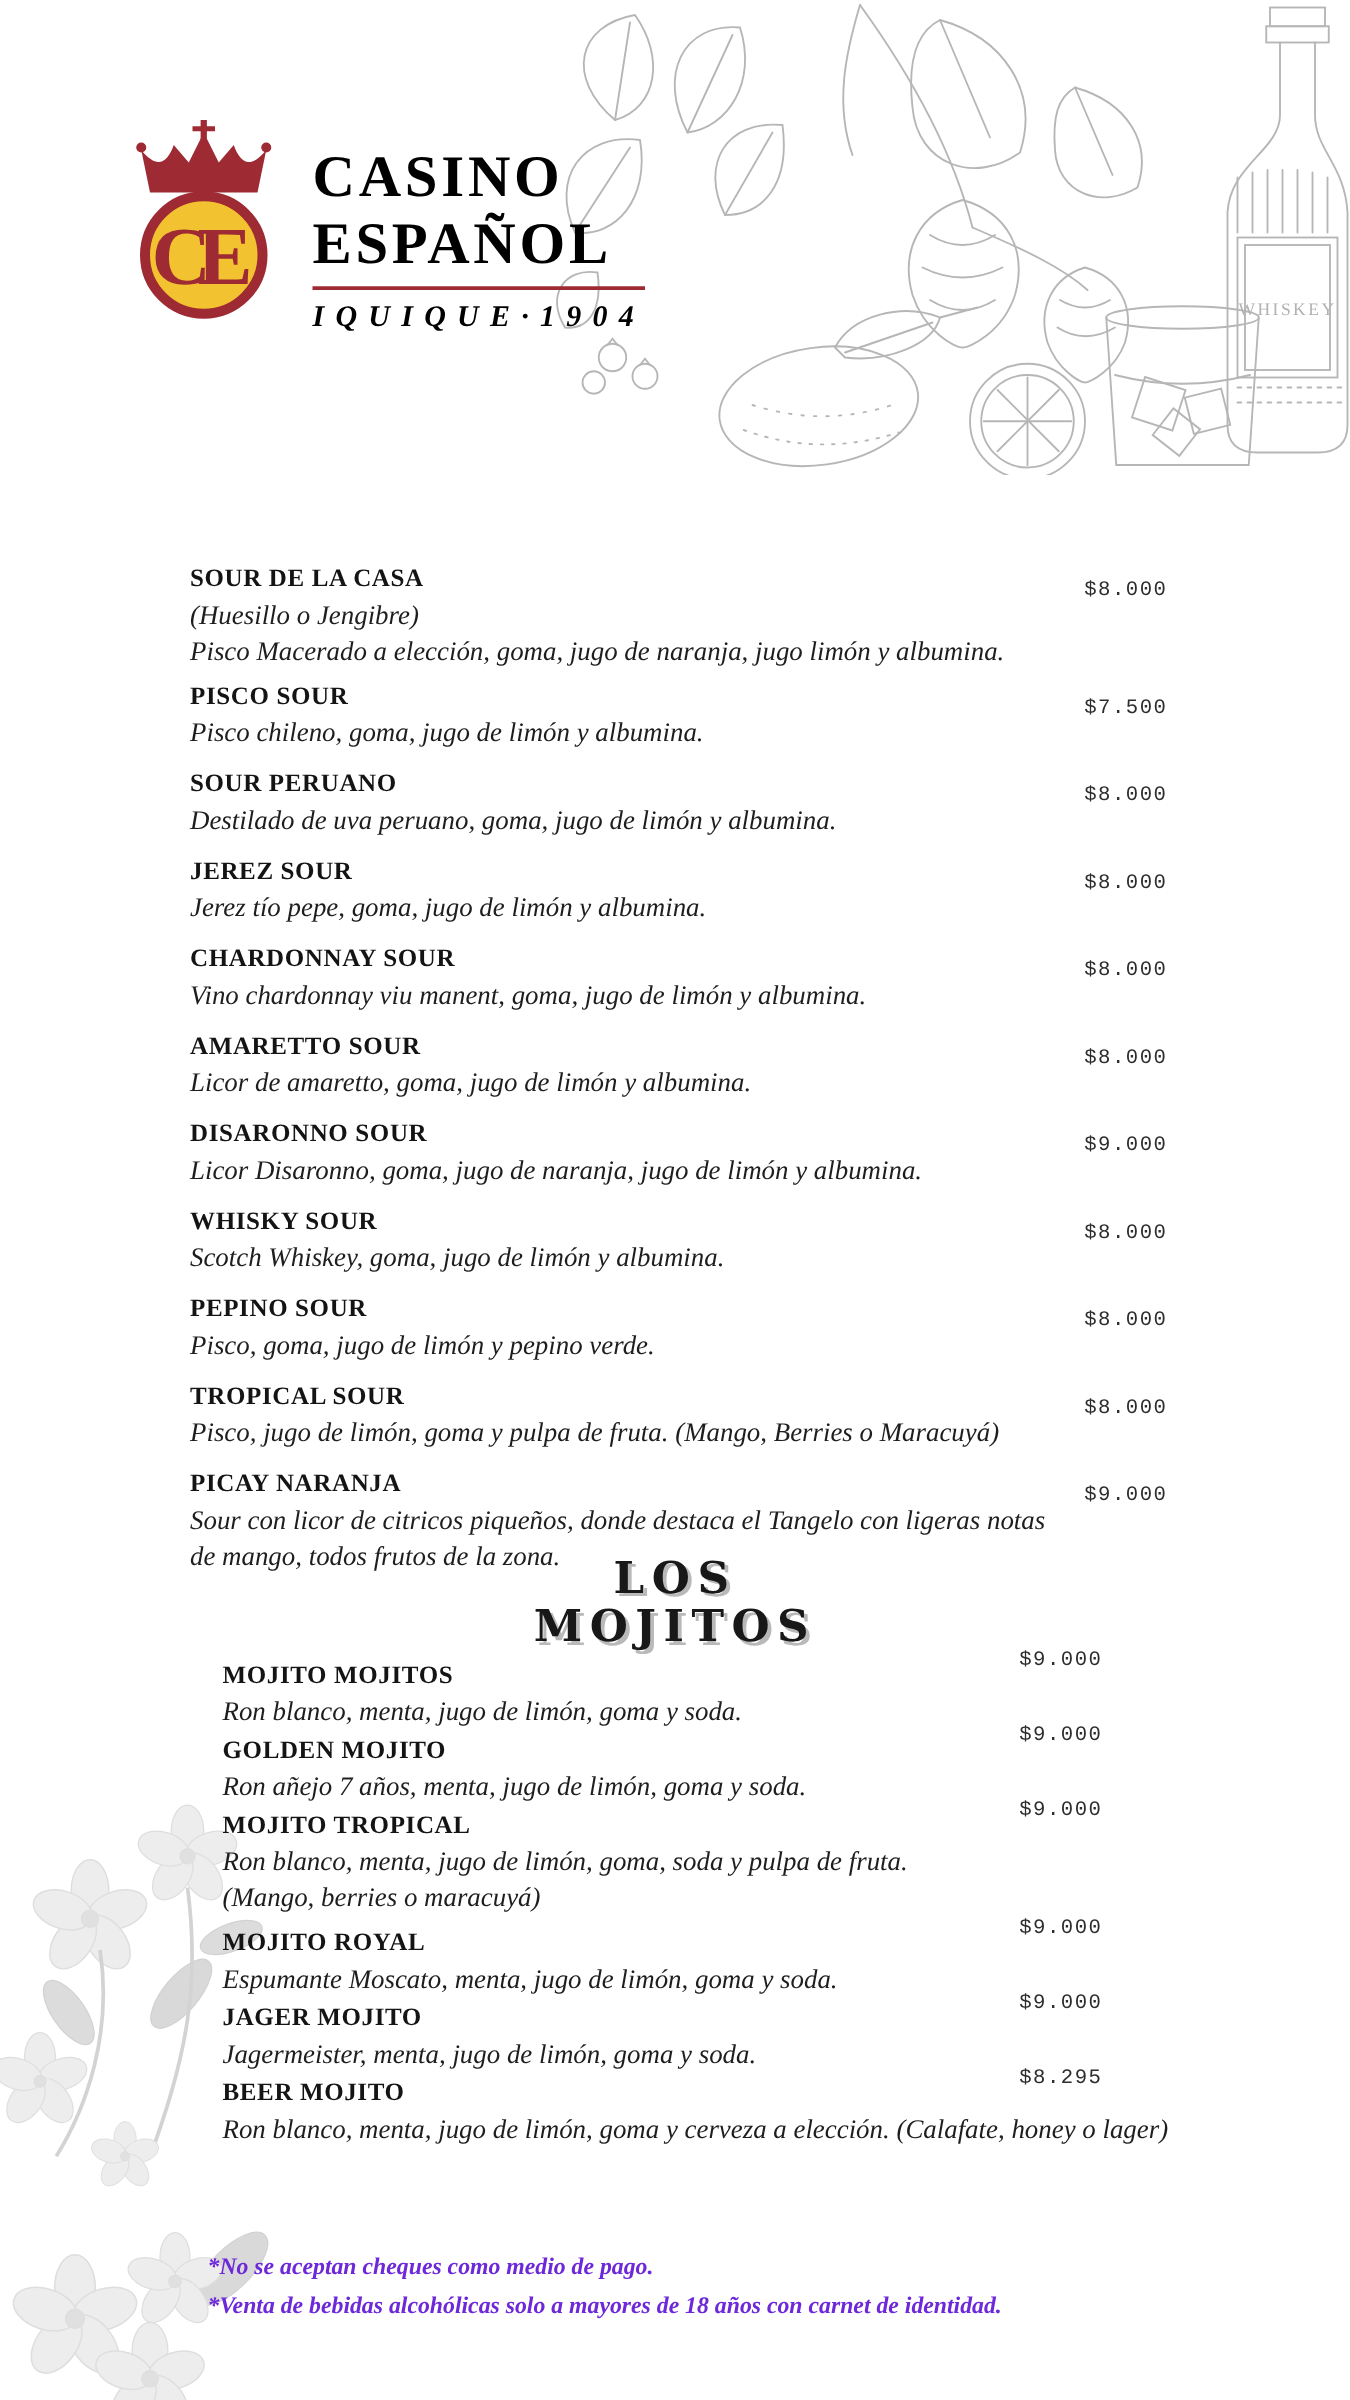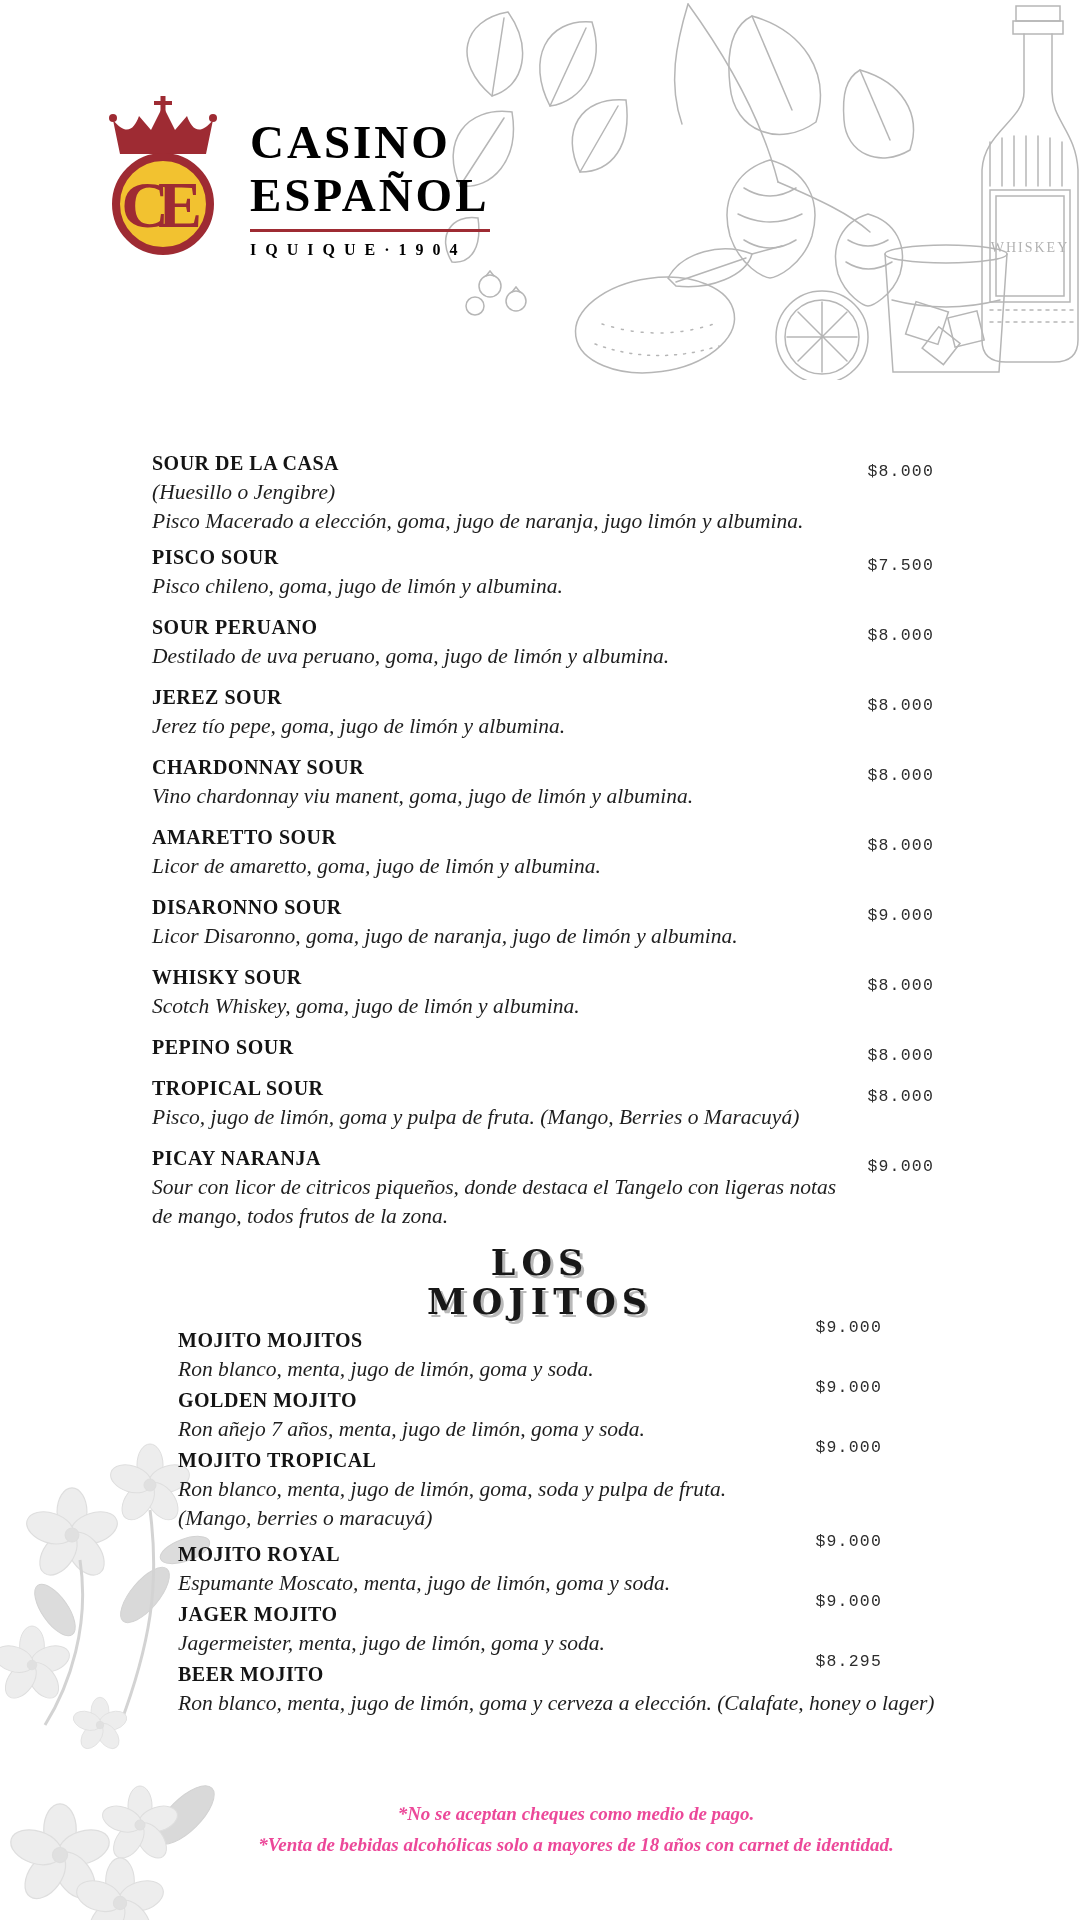--- a/index.html
+++ b/index.html
@@ -12,21 +12,21 @@
   
   .botanical { position:absolute; top:0; right:0; width:650px; height:380px; }
   .flowers   { position:absolute; left:0; top:1425px; width:235px; height:495px; }
 
   
   .logo { position:absolute; left:98px; top:94px; display:flex; align-items:flex-start; gap:22px; }
   .logo-emblem { width:130px; height:166px; }
   .logo-text { margin-top:22px; color:#000000; }
   .logo-name { font-size:47px; line-height:53px; font-weight:700; letter-spacing:3px; white-space:nowrap; }
   .logo-rule { border-top:3px solid #9E2B33; margin:7px 0 9px 0; }
-  .logo-tagline { font-size:16px; font-weight:700; letter-spacing:9px; white-space:nowrap; }
+  .logo-tagline { font-size:24px; font-weight:700; letter-spacing:9px; white-space:nowrap;font-style:italic; }
 
   
   .section-title {
     position:absolute; text-align:center;
     font-family:"DejaVu Serif", serif; font-weight:700;
     font-size:35px; line-height:39px; letter-spacing:6px;
     color:#181818; text-shadow:3px 3px 0 #b9b9b9;
   }
   .title-sours   { left:51px;  top:362px;  width:1030px; }
   .title-mojitos { left:0;     top:1243px; width:1080px; }
@@ -55,22 +55,22 @@
     position:absolute; right:0; white-space:nowrap;
     font-family:Liberation Mono, monospace;
     font-size:16.5px; letter-spacing:1.2px; color:#2d2d2d;
   }
   .sours-list   .mi-price { top:14px; }
   .mojitos-list .mi-price { top:-8px; }
 
   
   .footer {
     position:absolute; right:94px; top:1798px; width:820px;
-    text-align:center; font-weight:700; font-style:italic;
-    font-size:19px; line-height:31px; color:#ec4899;
+    text-align:left; font-weight:700; font-style:italic;
+    font-size:19px; line-height:31px; color:#6d28d9;
   }
 </style>
 </head>
 <body>
 
 <div class="page">
 
   <svg class="botanical" viewBox="0 0 650 380" aria-hidden="true">
     <g stroke="#b6b6b6" fill="none" stroke-width="1.5" stroke-linecap="round">
 
@@ -260,20 +260,21 @@
       <div class="mi-desc">Licor Disaronno, goma, jugo de naranja, jugo de limón y albumina.</div>
       <div class="mi-price">$9.000</div>
     </div>
     <div class="menu-item">
       <div class="mi-name">WHISKY SOUR</div>
       <div class="mi-desc">Scotch Whiskey, goma, jugo de limón y albumina.</div>
       <div class="mi-price">$8.000</div>
     </div>
     <div class="menu-item">
       <div class="mi-name">PEPINO SOUR</div>
+      <div class="mi-desc">Pisco, goma, jugo de limón y pepino verde.</div>
       <div class="mi-price">$8.000</div>
     </div>
     <div class="menu-item">
       <div class="mi-name">TROPICAL SOUR</div>
       <div class="mi-desc">Pisco, jugo de limón, goma y pulpa de fruta. (Mango, Berries o Maracuyá)</div>
       <div class="mi-price">$8.000</div>
     </div>
     <div class="menu-item tight">
       <div class="mi-name">PICAY NARANJA</div>
       <div class="mi-desc">Sour con licor de citricos piqueños, donde destaca el Tangelo con ligeras notas</div>

